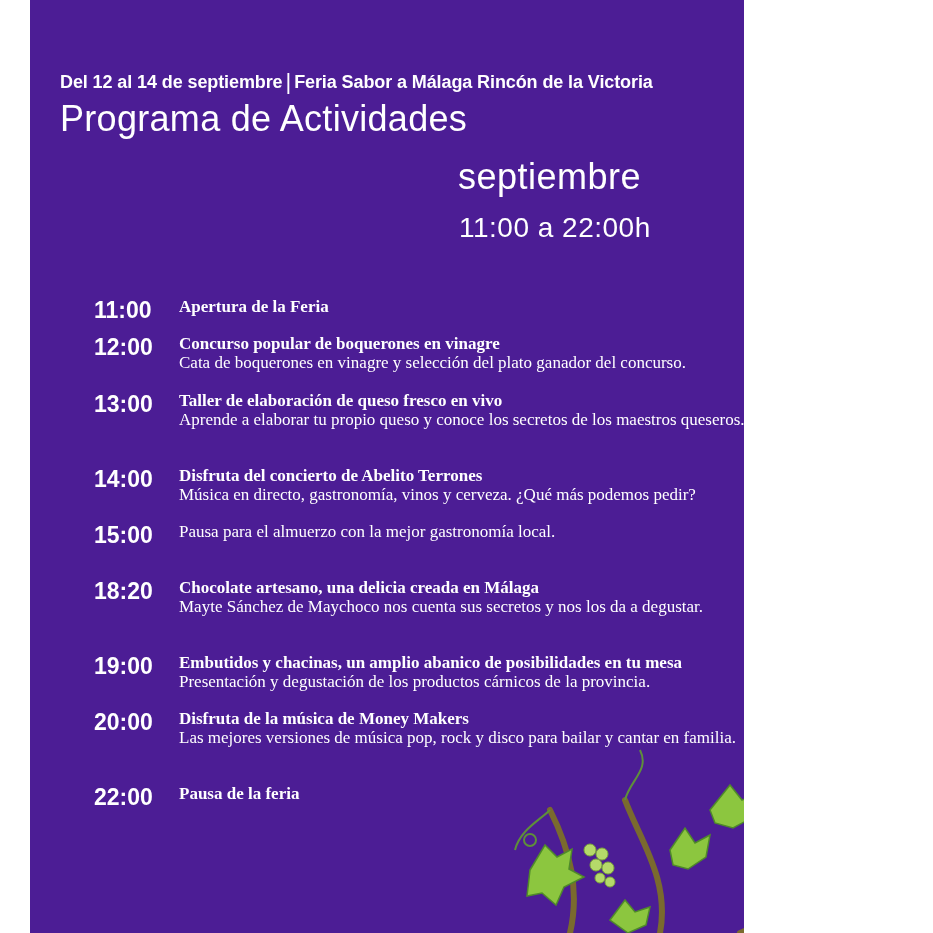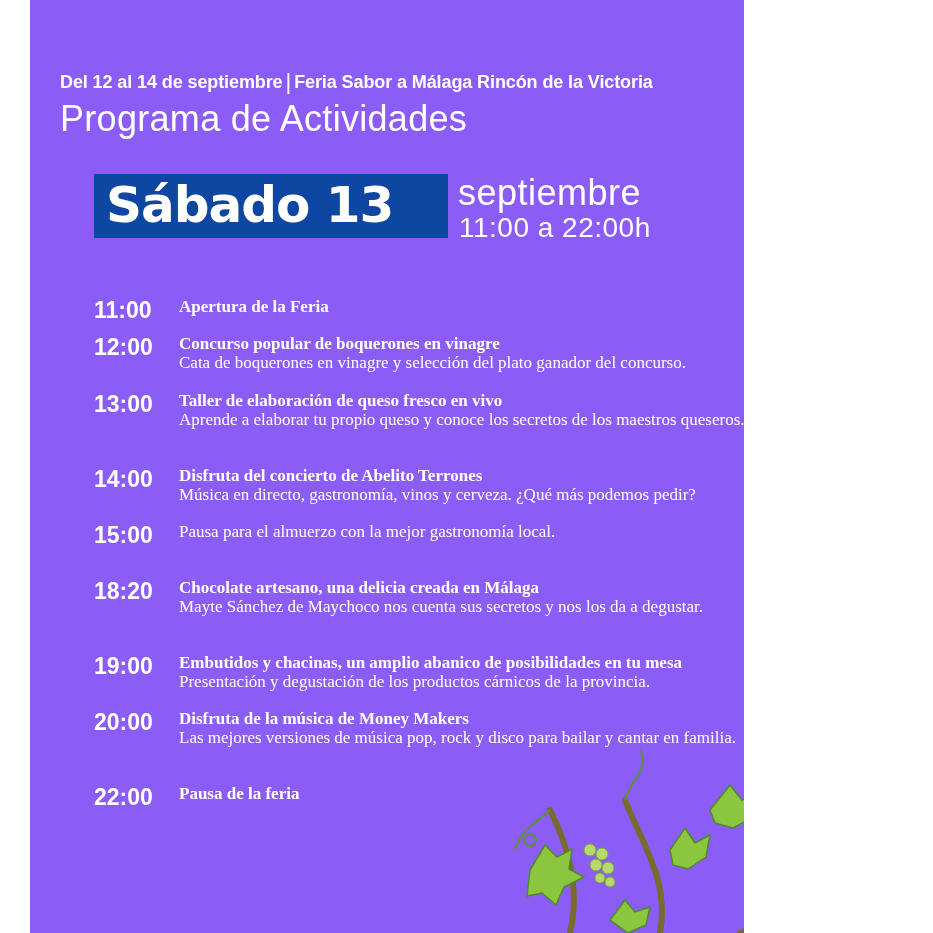--- a/index.html
+++ b/index.html
@@ -6,21 +6,21 @@
   html, body { width: 933px; height: 933px; overflow: hidden; background: #ffffff; }
   body { position: relative; font-family: "Liberation Sans", "DejaVu Sans", sans-serif; }
 
   .prev-fragment {
     position: absolute; left: 0; top: 67px;
     font-weight: 700; font-size: 18px; color: #1c2540; margin-left: 47px;
   }
 
   .panel {
     position: absolute; left: 30px; top: 0; width: 714px; height: 933px;
-    background: #8b5cf6;
+    background: #4c1d95;
     overflow: hidden;
   }
 
   .header-line {
     position: absolute; left: 30px; top: 68px;
     font-weight: 700; font-size: 18px; color: #ffffff; white-space: nowrap;
     letter-spacing: -0.1px;
   }
   .header-line .sep { font-weight: 400; margin: 0 3px; font-size: 22px; position: relative; top: 1px; }
 
@@ -41,21 +41,21 @@
   .day-box {
     position: absolute; left: 64px; top: 174px; width: 354px; height: 64px;
     background: #0d47a1;
   }
   .day-box span {
     position: absolute; left: 12px; top: 2px;
     font-family: "DejaVu Sans", sans-serif; font-weight: 700; font-size: 50px; color: #fff;
     white-space: nowrap; letter-spacing: -1px;
   }
   .month {
-    position: absolute; left: 428px; top: 172px;
+    position: absolute; left: 428px; top: 156px;
     font-size: 36px; color: #fff; font-weight: 400; white-space: nowrap; letter-spacing: 0.5px;
   }
   .hours {
     position: absolute; left: 429px; top: 212px;
     font-size: 28px; color: #fff; white-space: nowrap; letter-spacing: 0.5px;
   }
 
   .schedule { position: absolute; left: 0; top: 0; }
   .row { position: absolute; left: 0; width: 903px; }
   .time {
@@ -91,23 +91,20 @@
       <div class="dl">de Málaga</div>
     </div>
     <div class="logo-div"></div>
     <div class="logo-sabor">
       <span class="s1">sabor a</span>
       <span class="s2">má</span>
       <span class="s2">laga</span>
     </div>
   </div>
 
-  <div class="day-box">
-    <span>Sábado 13</span>
-  </div>
   <div class="month">septiembre</div>
   <div class="hours">11:00 a 22:00h</div>
 
   <div class="schedule">
     <div class="row" style="top:297px">
       <div class="time">11:00</div>
       <div class="act">
           <div class="act-title">Apertura de la Feria</div>
         </div>
     </div>

